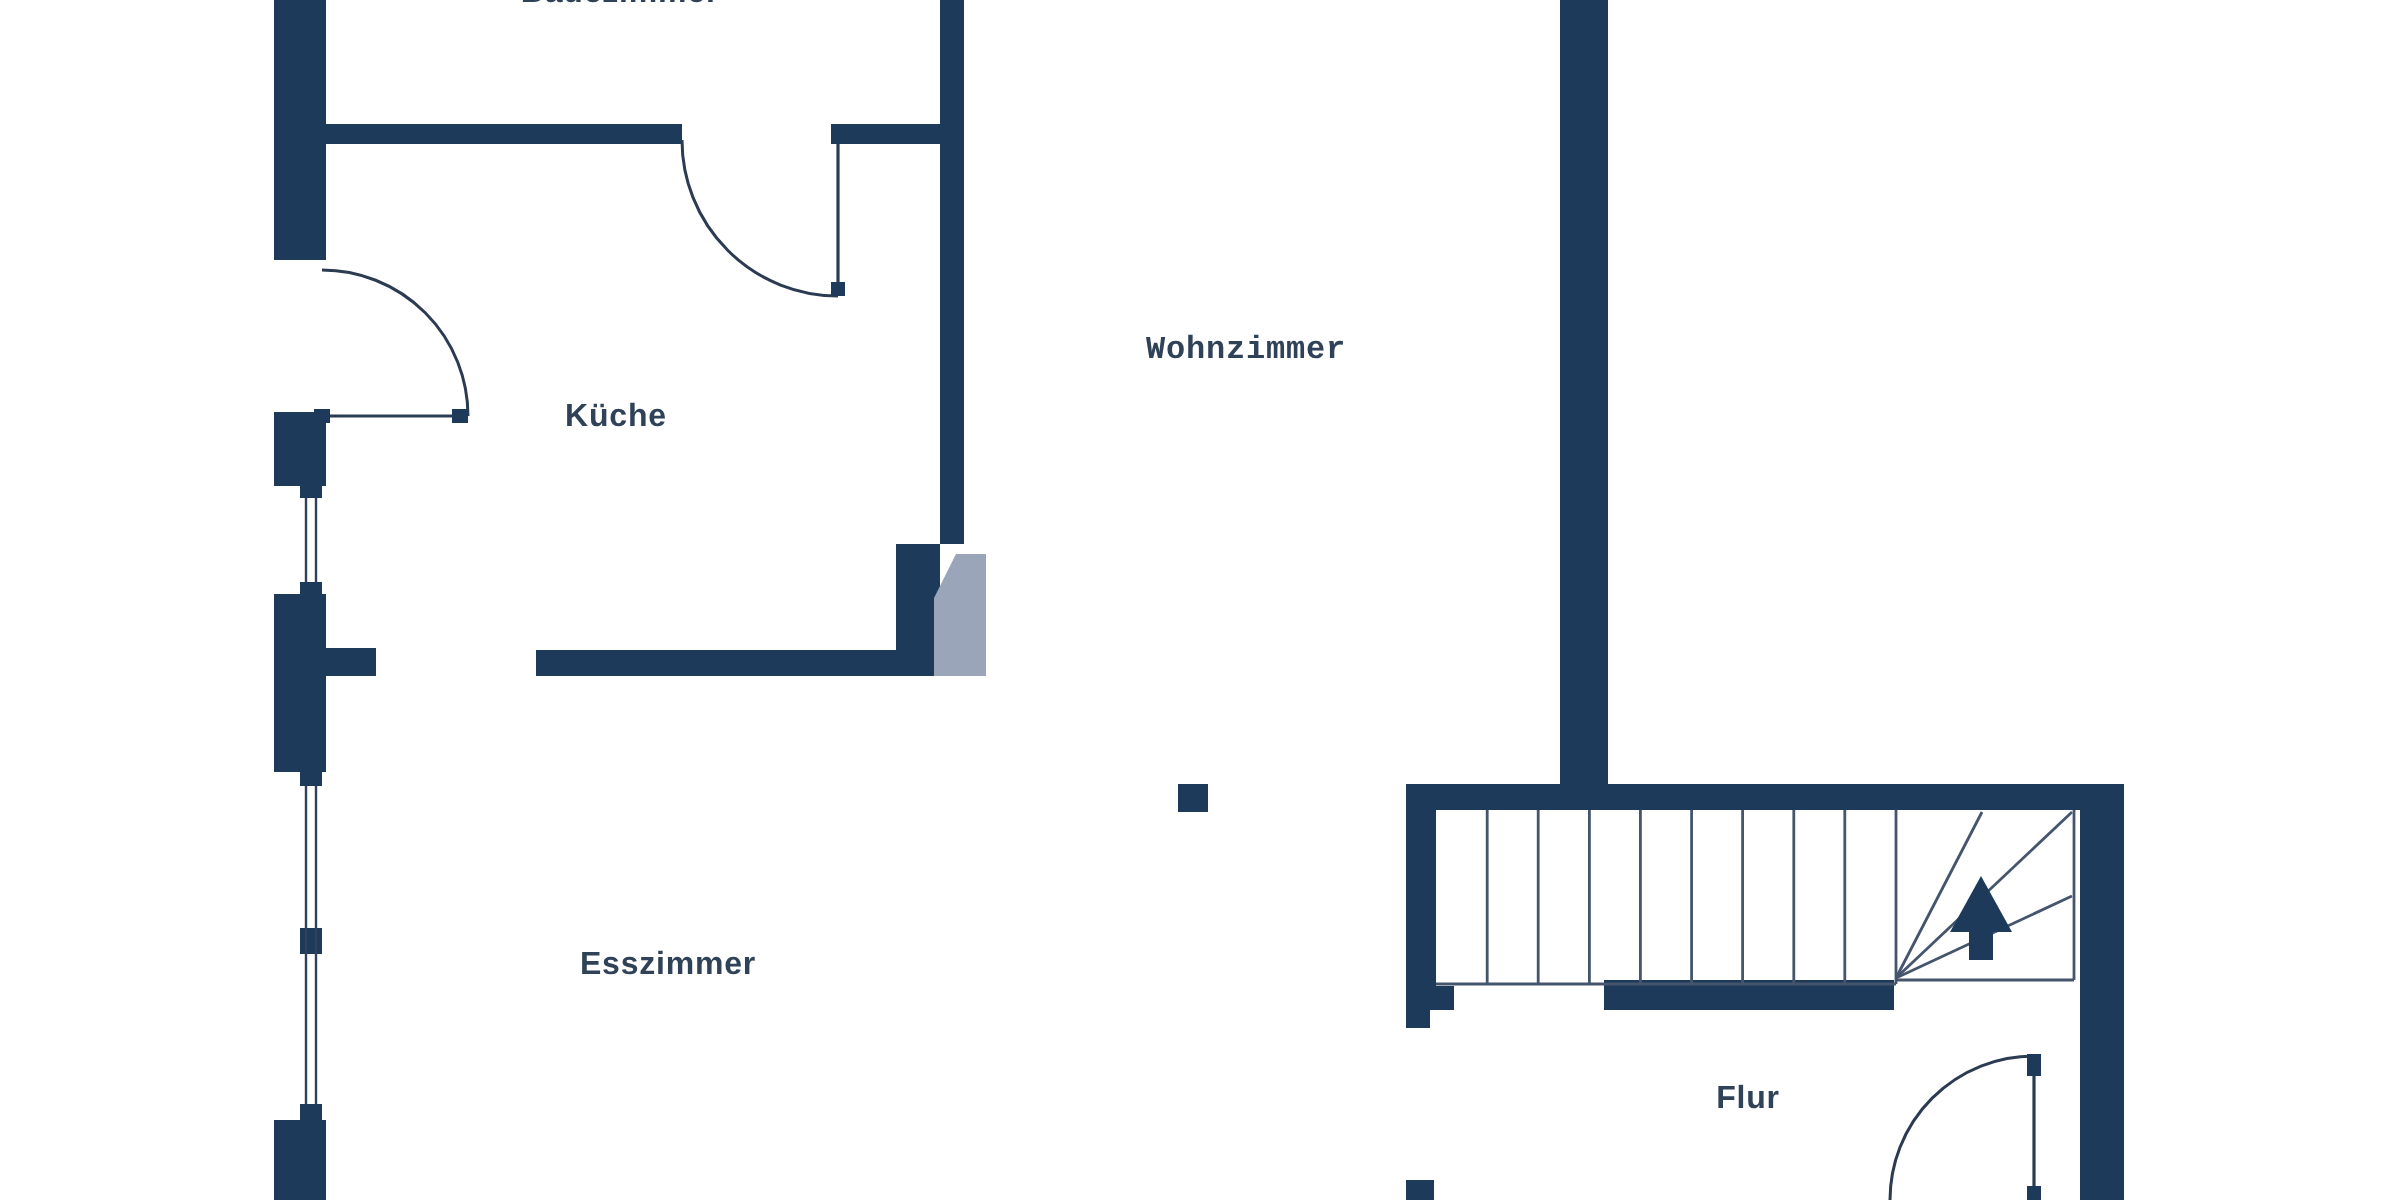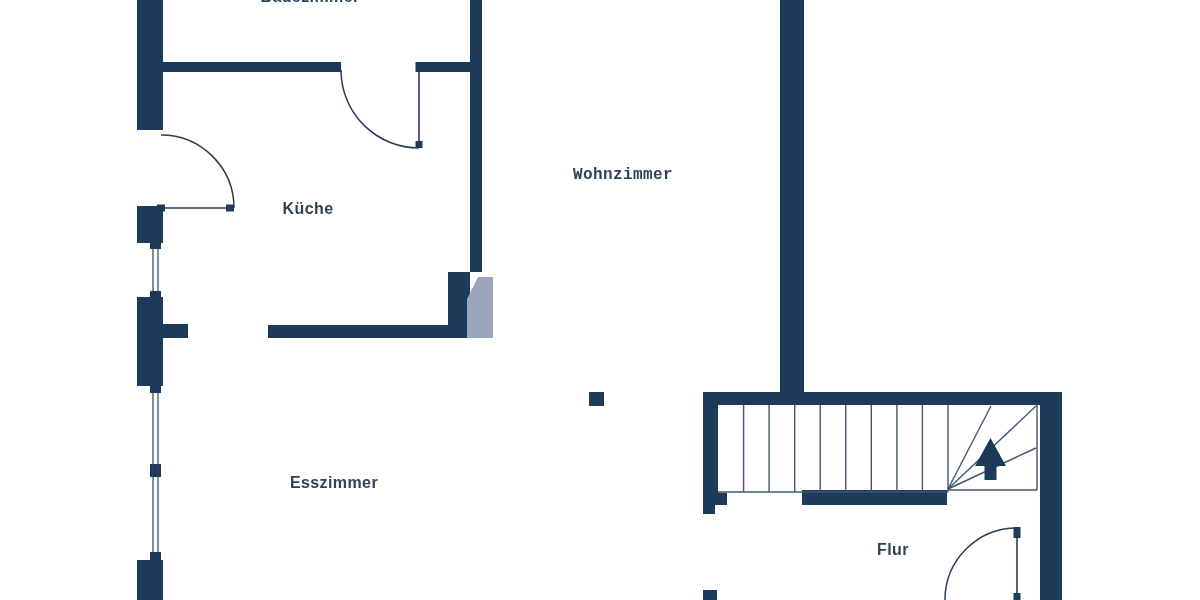--- a/index.html
+++ b/index.html
@@ -17,21 +17,21 @@
     font-weight:700;
     letter-spacing:0.4px;
     color:#2f4257;
     white-space:nowrap;
     transform:translate(-50%,-50%);
   }
   .label-badezimmer{left:310px;top:-12px;transform:translateX(-50%);}
   .label-kueche{left:308px;top:209px;}
   .label-wohnzimmer{left:623px;top:175px;font-family:Liberation Mono, monospace;}
   .label-esszimmer{left:314px;top:483px;margin-left:20px;}
-  .label-flur{left:874px;top:550px;margin-left:19px;}
+  .label-flur{left:874px;top:550px;}
 </style>
 </head>
 <body>
 
 <div class="plan">
 
   <svg width="1200" height="600" viewBox="0 0 1200 600">
 
     <g fill="#1e3a5b">
 

